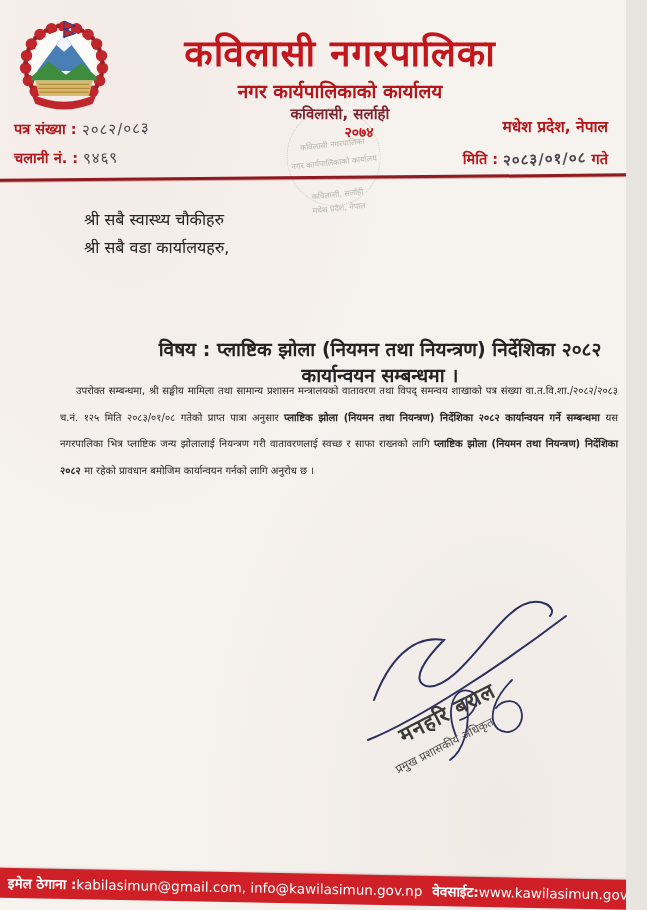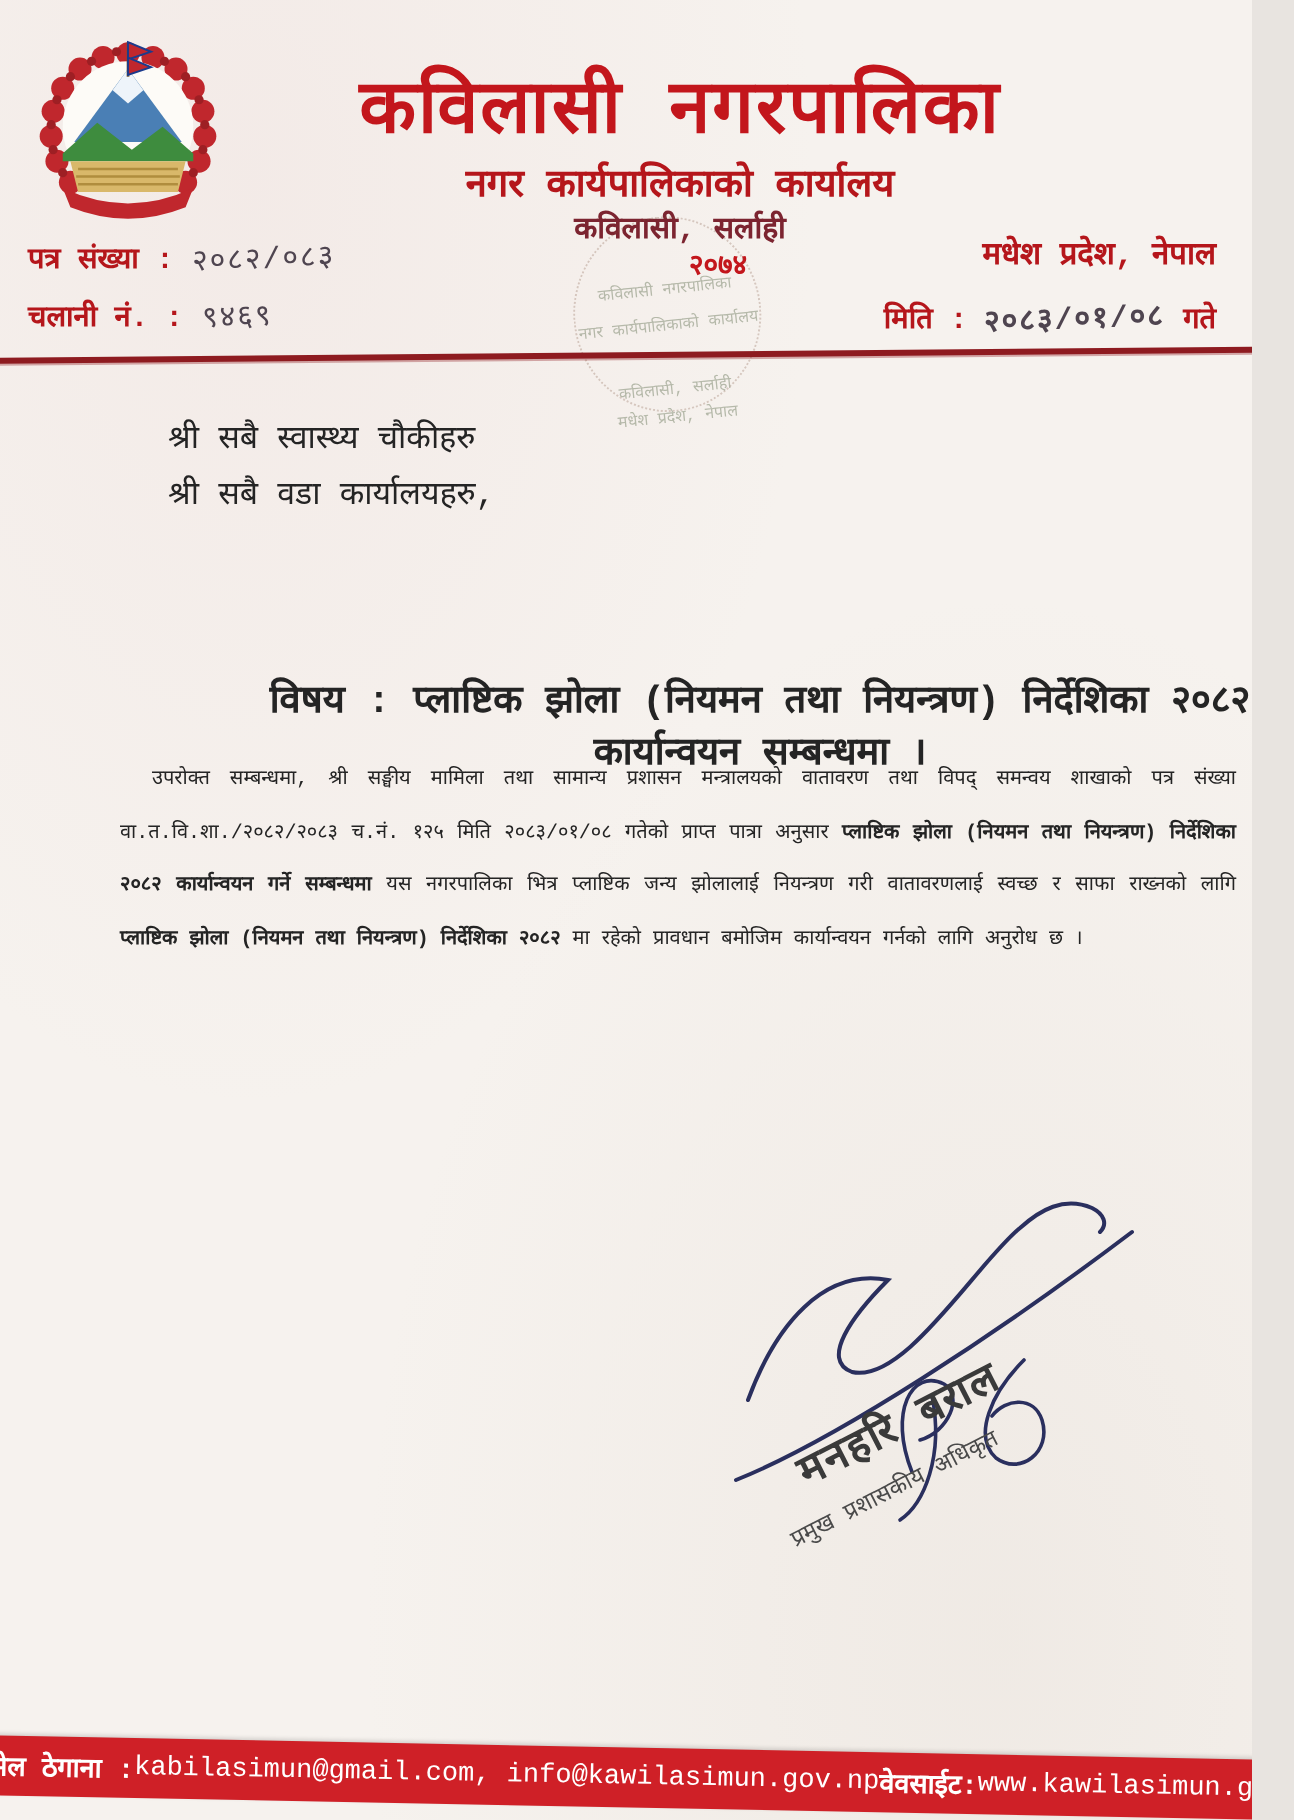--- a/index.html
+++ b/index.html
@@ -10,21 +10,20 @@
     overflow:hidden;
   }
   .paper{
     position:relative;width:626px;height:910px;
     background:
       radial-gradient(ellipse at 20% 10%, rgba(230,200,200,0.18), transparent 40%),
       radial-gradient(ellipse at 80% 90%, rgba(220,210,200,0.25), transparent 45%),
       #f6f2ee;
     overflow:hidden;
     color:#2b2b2b;
-    font-family:Liberation Mono, monospace;
   }
   
   .emblem{position:absolute;left:16px;top:16px;width:96px;height:110px;}
   .title-main{
     position:absolute;left:120px;top:26px;width:440px;
     text-align:center;font-size:37px;font-weight:bold;color:#c3161c;
     letter-spacing:1px;
   }
   .title-office{
     position:absolute;left:120px;top:78px;width:440px;

